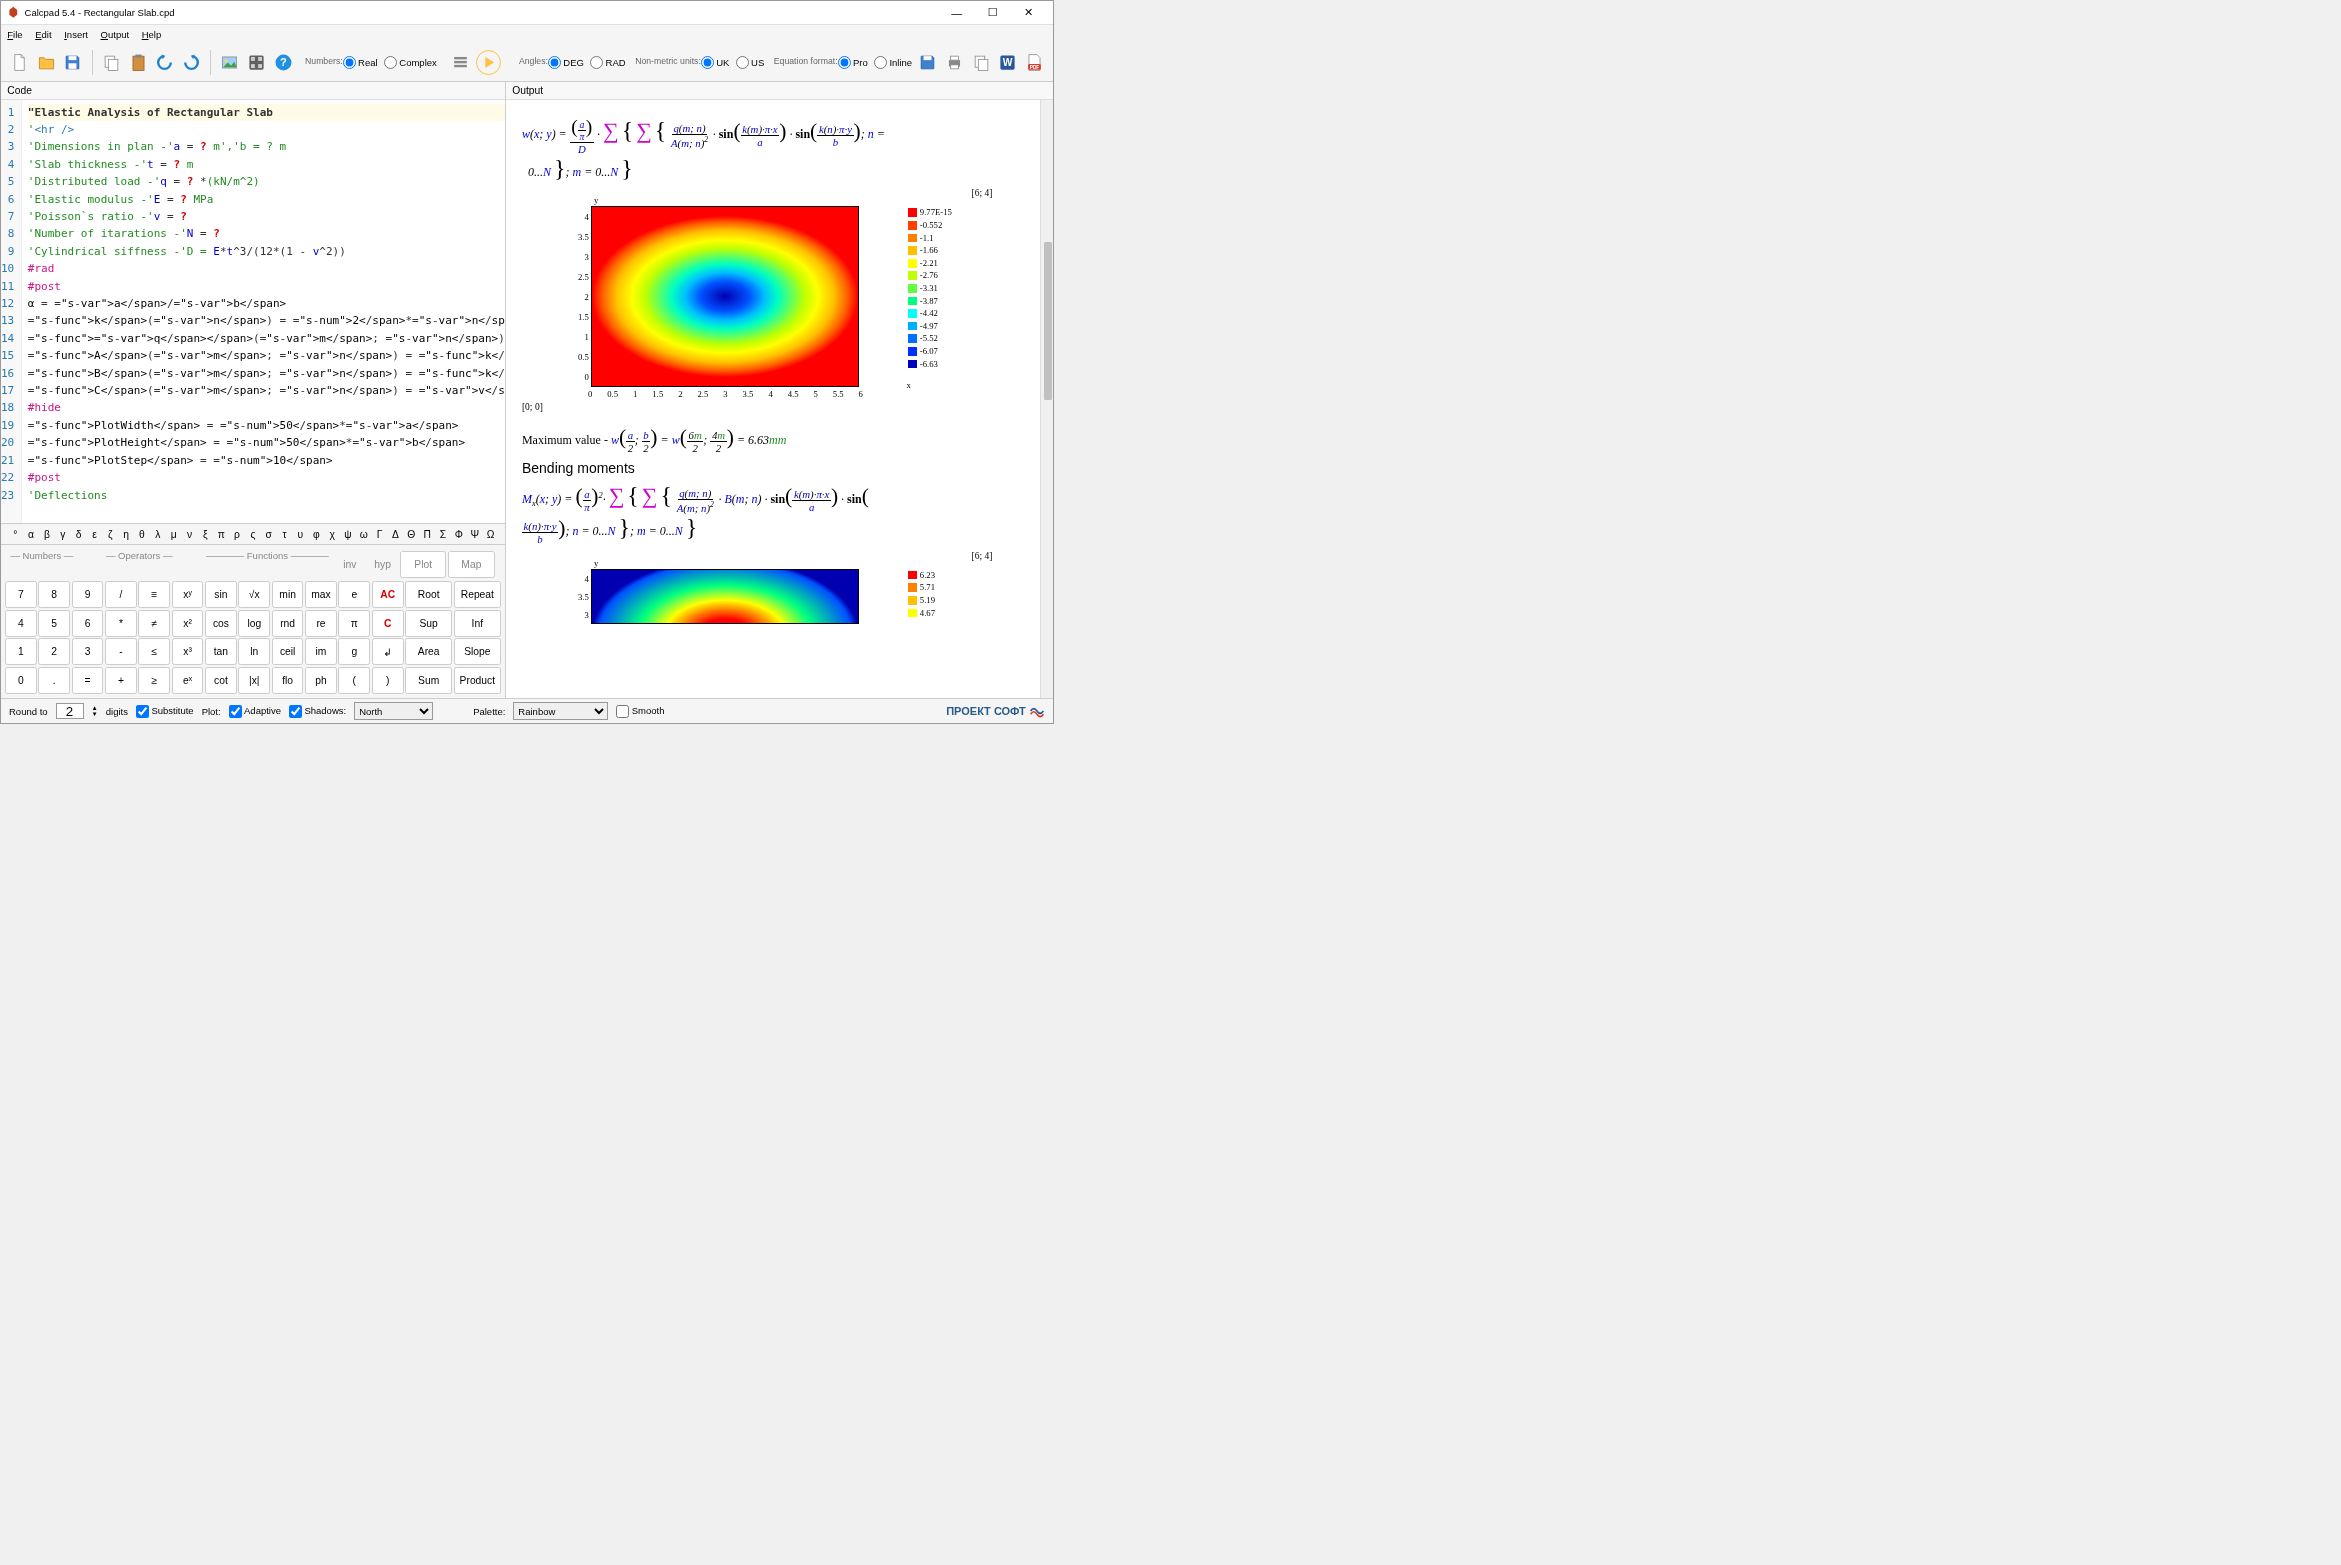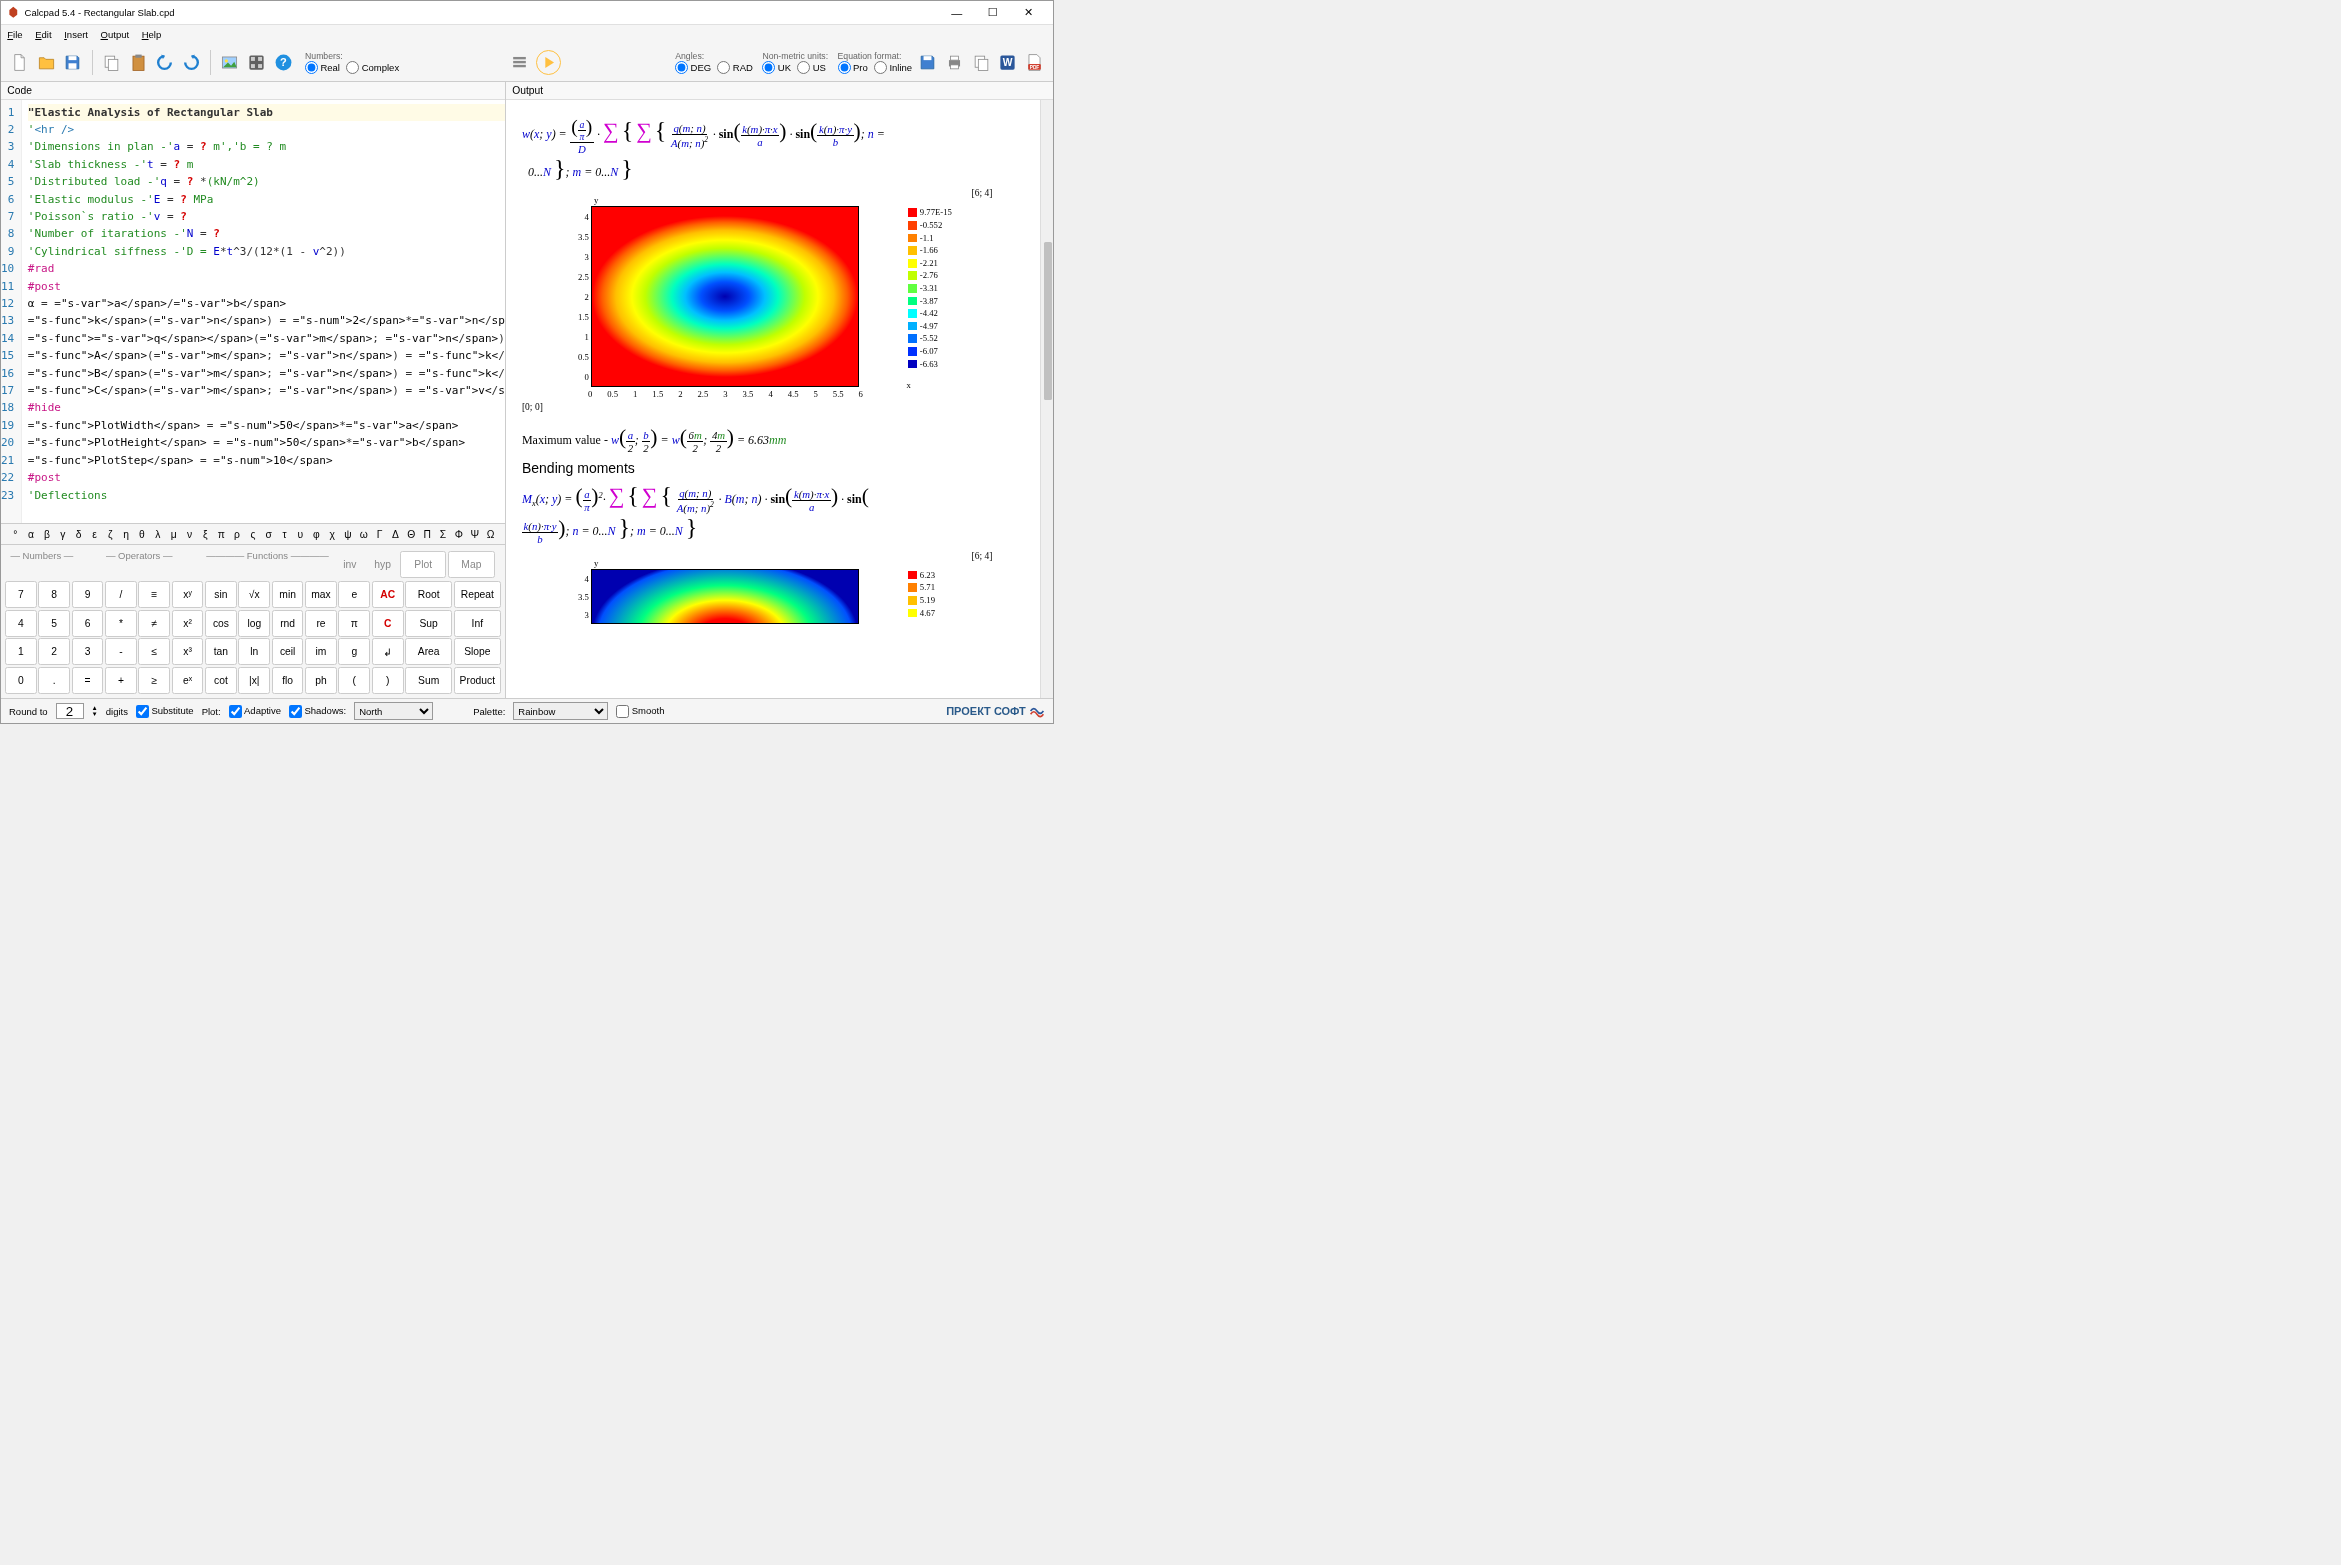--- a/index.html
+++ b/index.html
@@ -11,21 +11,21 @@
 .winbtns { display: flex; gap: 0; }
 .winbtn { width: 36px; height: 22px; display: flex; align-items: center; justify-content: center; font-size: 11px; cursor: pointer; }
 .menubar { height: 19px; display: flex; align-items: center; padding: 0 6.3px; gap: 12.6px; background: #f5f5f5; }
 .menuitem { font-size: 9.5px; cursor: pointer; }
 .menuitem u { text-decoration: underline; }
 .toolbar { height: 38px; display: flex; align-items: center; padding: 3.2px 6.3px; background: #f5f5f5; border-bottom: 0.8px solid #ccc; gap: 3.2px; }
 .tbgroup { display: flex; align-items: center; gap: 1.6px; }
 .tbsep { width: 0.8px; height: 25px; background: #ccc; margin: 0 3.2px; }
 .tbicon { width: 25px; height: 25px; display: flex; align-items: center; justify-content: center; cursor: pointer; border-radius: 2.4px; }
 .tbicon svg { width: 19px; height: 19px; }
-.radiosection { display: flex; flex-direction: column; gap: 0; margin-left: 6.3px; }
+.radiosection { display: flex; flex-direction: row; gap: 0; margin-left: 6.3px; }
 .radiosection-label { font-size: 8.7px; color: #666; }
 .radiorow { display: flex; gap: 6.3px; align-items: center; }
 .radiorow label { font-size: 9.5px; display: flex; align-items: center; gap: 2.4px; }
 .content { flex: 1; display: flex; overflow: hidden; }
 .code-panel { width: 48%; border-right: 0.8px solid #ccc; display: flex; flex-direction: column; background: #fff; }
 .panel-header { padding: 3.2px 6.3px; font-size: 10.3px; background: #f8f8f8; border-bottom: 0.8px solid #ddd; }
 .code-editor { flex: 1; overflow-y: auto; display: flex; font-family: Consolas, monospace; font-size: 11px; position: relative; }
 .gutter { width: 38px; background: #f8f8f8; text-align: right; padding: 3.2px 6.3px 3.2px 0; color: #2a7ab0; line-height: 17.4px; border-right: 0.8px solid #eee; }
 .code-lines { flex: 1; padding: 3.2px 6.3px; line-height: 17.4px; }
 .code-line { white-space: pre; }

